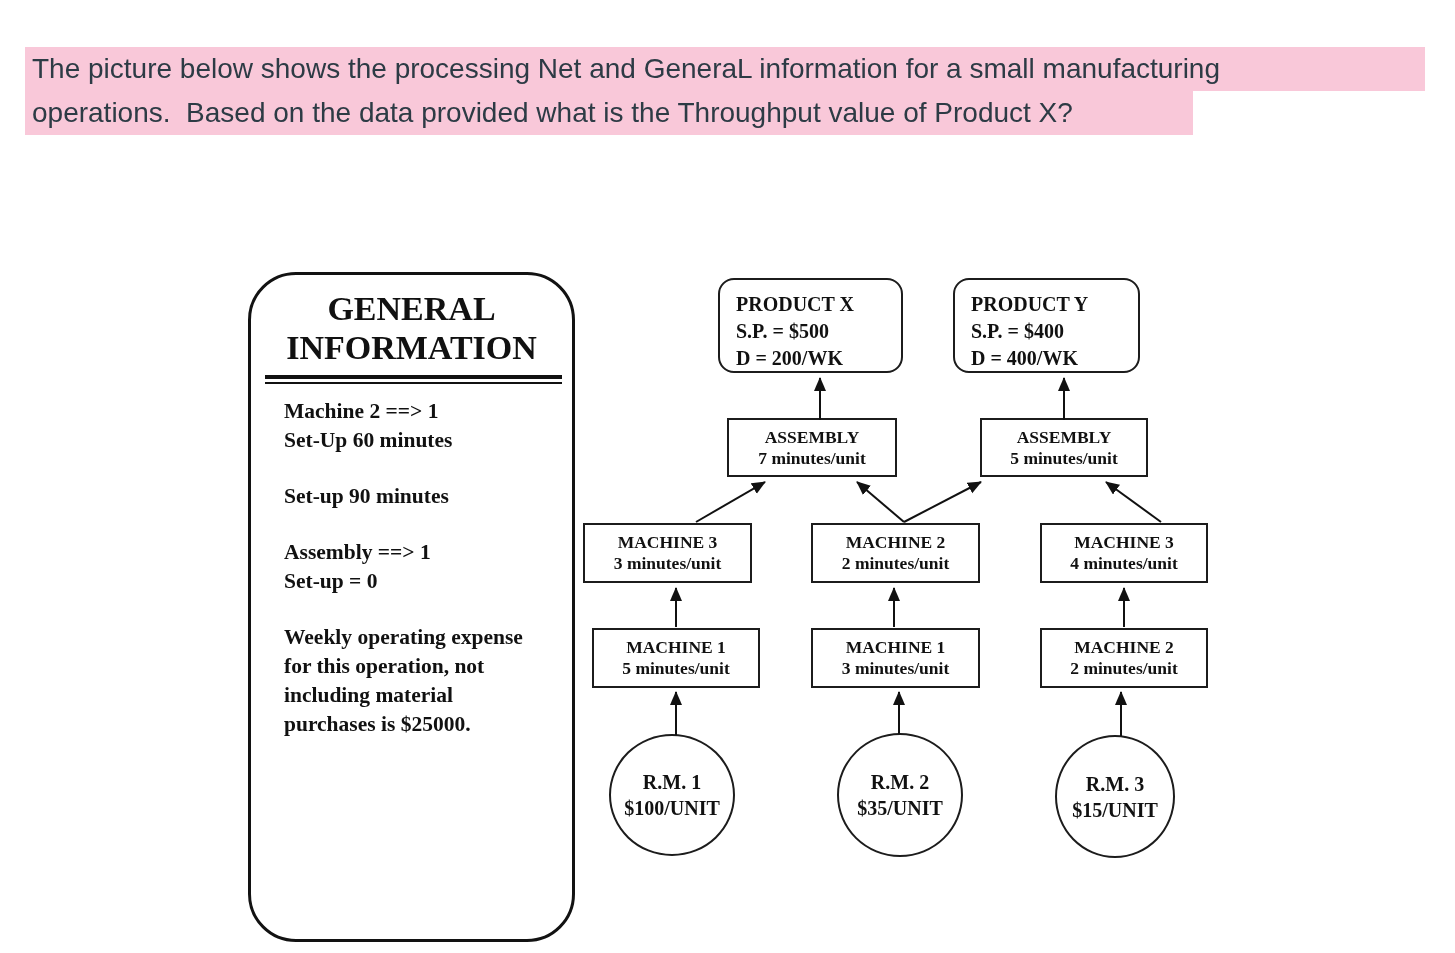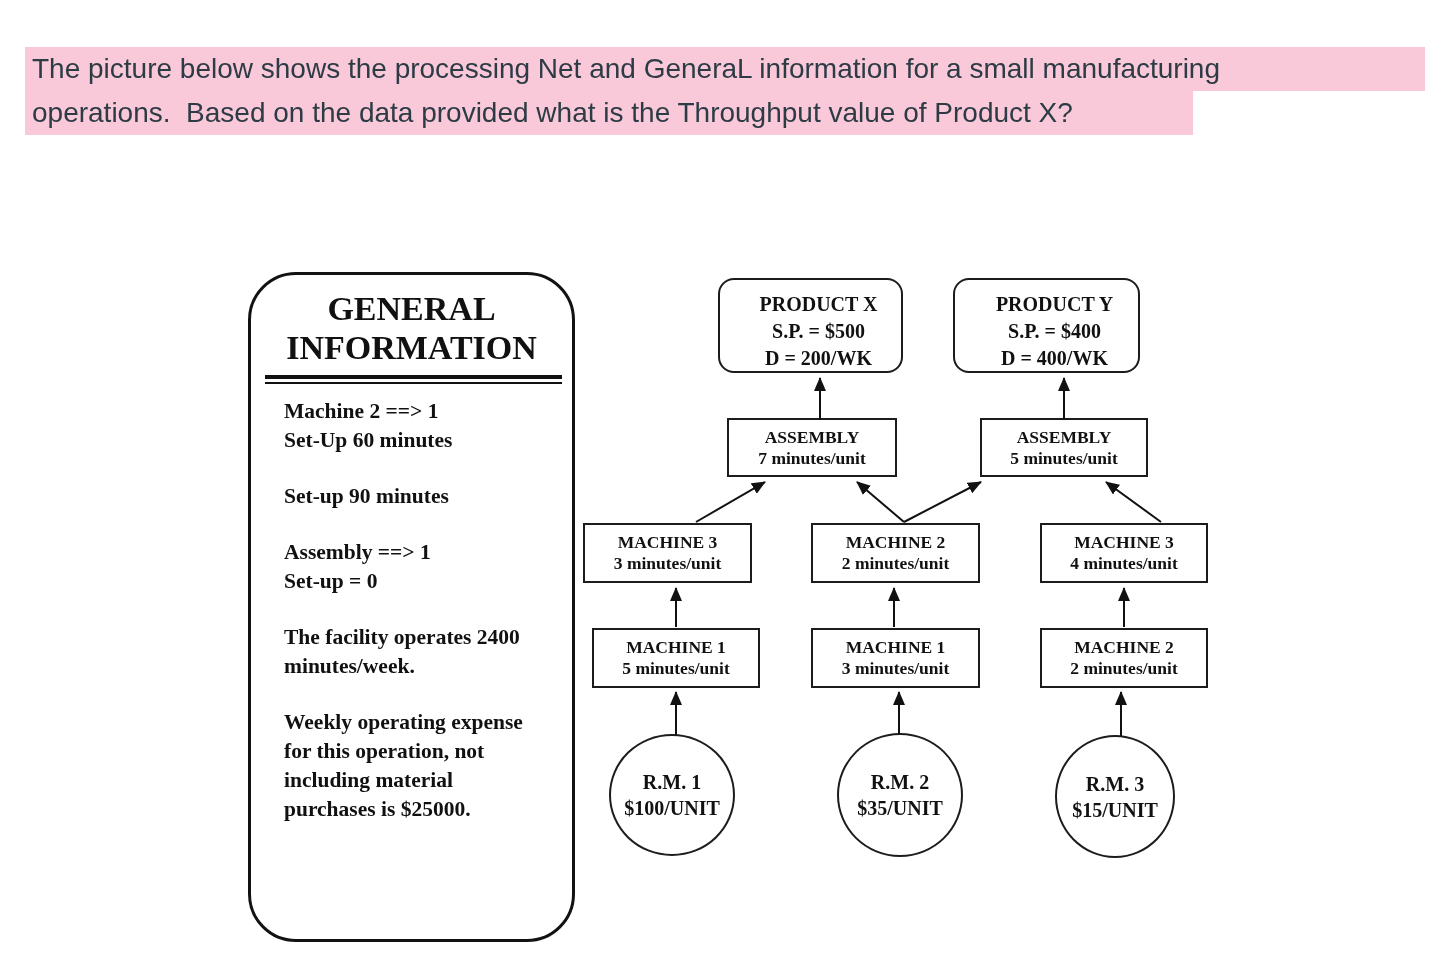--- a/index.html
+++ b/index.html
@@ -19,21 +19,21 @@
   
   .gi-box{position:absolute;left:248px;top:225px;width:327px;height:670px;
           border:3px solid #121212;border-radius:48px;box-sizing:border-box;background:#fff;margin-top:47px;}
   .gi-title{margin-top:14px;text-align:center;font-weight:bold;font-size:34px;line-height:39px;color:#111;}
   .gi-rule{margin:8px 10px 0 14px;border-top:4px solid #111;border-bottom:2px solid #111;height:3px;}
   .gi-items{margin:13px 8px 0 33px;font-weight:bold;font-size:21.5px;line-height:29px;color:#111;}
   .gi-para{margin:0 0 27px 0;}
 
   
   .node{position:absolute;box-sizing:border-box;border:2px solid #1c1c1c;background:#fff;
-        font-weight:bold;color:#111;text-align:center;}
+        font-weight:bold;color:#111;}
   .product{border-radius:16px;padding:11px 0 0 16px;font-size:20px;line-height:27px;}
   .proc{display:flex;flex-direction:column;justify-content:center;align-items:center;
         text-align:center;font-size:17.5px;line-height:21px;}
   .circle{border-radius:50%;display:flex;flex-direction:column;justify-content:center;
           align-items:center;text-align:center;font-size:20px;line-height:26px;}
 
   .arrows{position:absolute;left:0;top:0;pointer-events:none;}
 </style>
 </head>
 <body>
@@ -53,24 +53,20 @@
     <div class="gi-para">
       <div>Machine 2 ==&gt; 1</div>
       <div>Set-Up 60 minutes</div>
     </div>
     <div class="gi-para">
       <div>Set-up 90 minutes</div>
     </div>
     <div class="gi-para">
       <div>Assembly ==&gt; 1</div>
       <div>Set-up = 0</div>
-    </div>
-    <div class="gi-para">
-      <div>The facility operates 2400</div>
-      <div>minutes/week.</div>
     </div>
     <div class="gi-para">
       <div>Weekly operating expense</div>
       <div>for this operation, not</div>
       <div>including material</div>
       <div>purchases is $25000.</div>
     </div>
   </div>
 </div>
 

